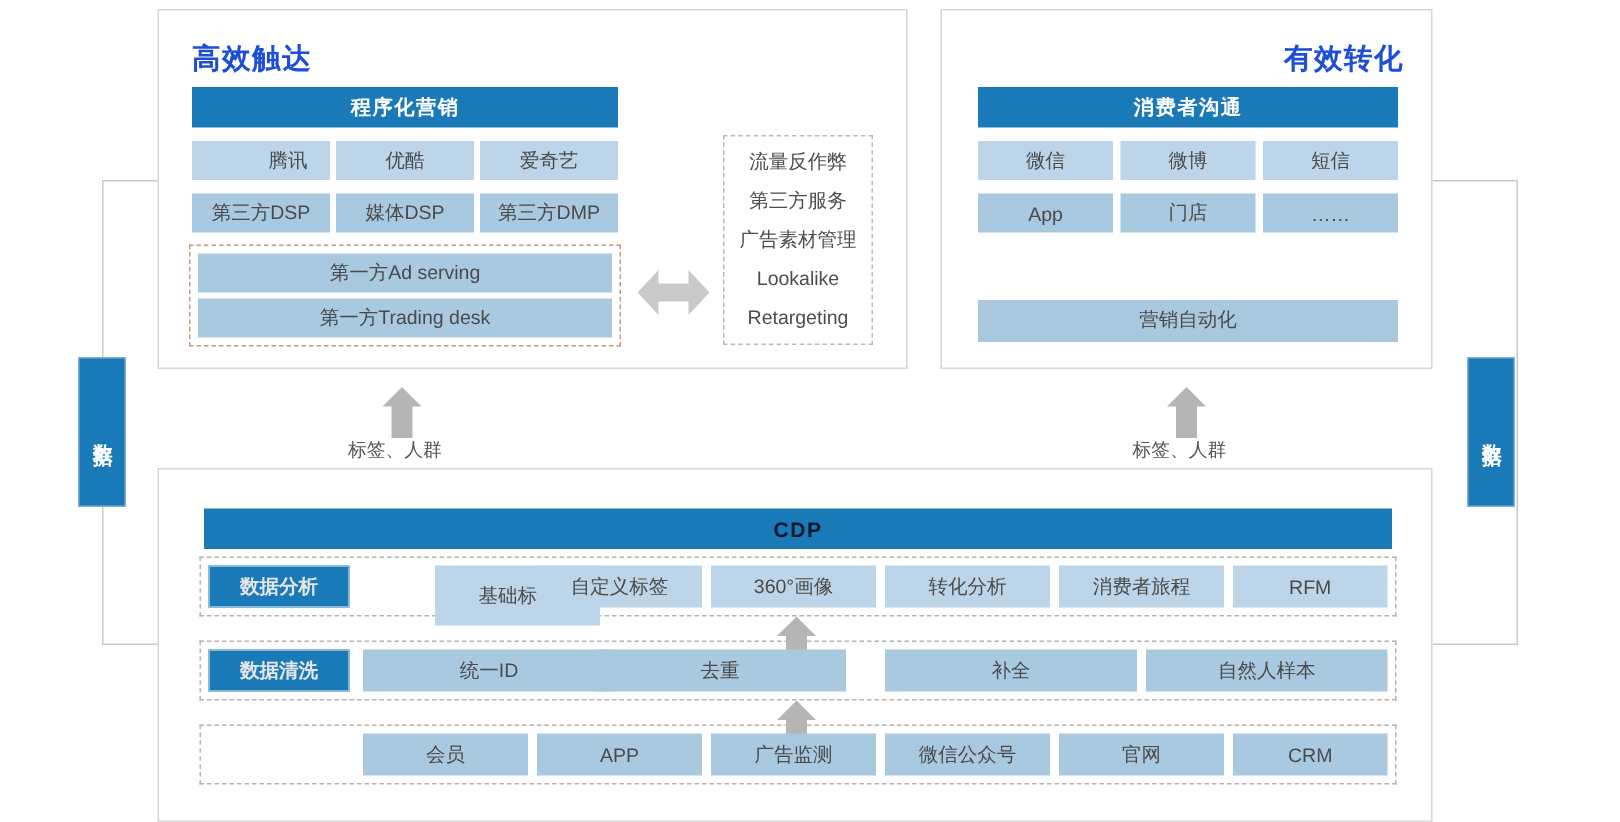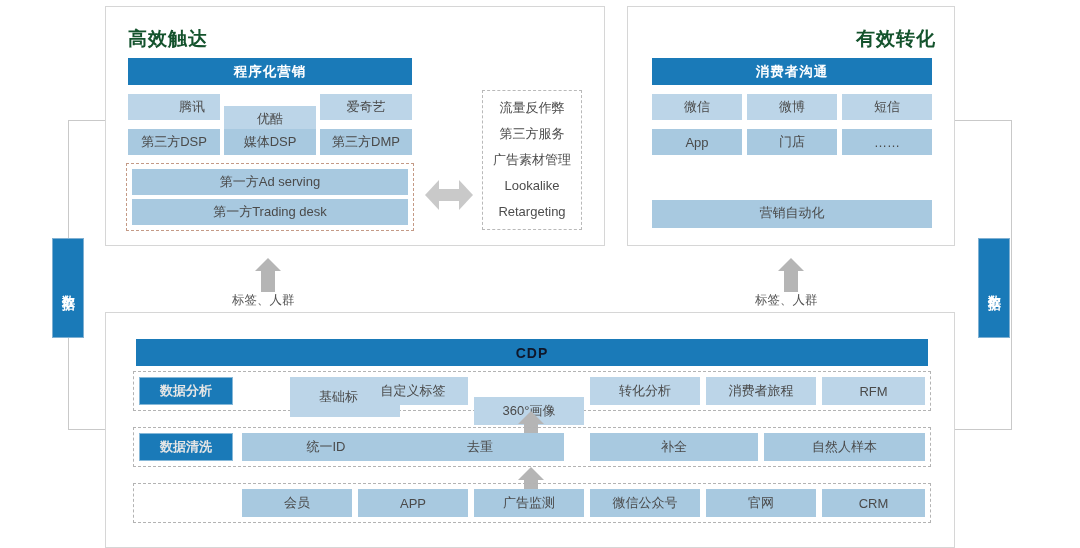--- a/index.html
+++ b/index.html
@@ -23,21 +23,21 @@
   .panel {
     position: absolute;
     background: #ffffff;
     border: 1px solid #d6d6d6;
     box-sizing: border-box;
   }
   .panel-title {
     position: absolute;
     font-size: 19px;
     font-weight: bold;
-    color: #14532d;
+    color: #1d4ed8;
     letter-spacing: 1px;
     white-space: nowrap;
     font-family: Liberation Mono, monospace;
   }
   .hdr-bar {
     position: absolute;
     background: #1a7ab8;
     color: #ffffff;
     font-size: 13.5px;
     font-weight: bold;
@@ -188,21 +188,21 @@
   <div class="bracket" style="left:952px; top:120px; width:60px; height:310px; border-left:none;"></div>
   <div class="side-bar" style="left:978px; top:238px; width:32px; height:100px;">数据</div>
 
   <div class="panel" style="left:105px; top:6px; width:500px; height:240px;"></div>
 
   <div class="panel-title" style="left:128px; top:26px;">高效触达</div>
 
   <div class="hdr-bar" style="left:128px; top:58px; width:284px; height:27px;">程序化营销</div>
 
   <div class="chip pale" style="left:128px; top:94px; width:92px; height:26px;padding-left:36px;">腾讯</div>
-  <div class="chip pale" style="left:224px; top:94px; width:92px; height:26px;margin-top:12px;">优酷</div>
+  <div class="chip pale" style="left:224px; top:94px; width:92px; height:26px;">优酷</div>
   <div class="chip pale" style="left:320px; top:94px; width:92px; height:26px;">爱奇艺</div>
 
   <div class="chip" style="left:128px; top:129px; width:92px; height:26px;">第三方DSP</div>
   <div class="chip" style="left:224px; top:129px; width:92px; height:26px;">媒体DSP</div>
   <div class="chip" style="left:320px; top:129px; width:92px; height:26px;">第三方DMP</div>
 
   <div class="dashbox" style="left:126px; top:163px; width:288px; height:68px;"></div>
   <div class="chip" style="left:132px; top:169px; width:276px; height:26px;">第一方Ad serving</div>
   <div class="chip" style="left:132px; top:199px; width:276px; height:26px;">第一方Trading desk</div>
 
@@ -250,21 +250,21 @@
   <div class="arr-label" style="left:755px; top:292px;">标签、人群</div>
 
   <div class="panel" style="left:105px; top:312px; width:850px; height:236px;"></div>
 
   <div class="cdp-bar" style="left:136px; top:339px; width:792px; height:27px;">CDP</div>
 
   <div class="dashbox cdp" style="left:133px; top:371px; width:798px; height:40px;"></div>
   <div class="row-label" style="left:139px; top:377px; width:94px; height:28px;">数据分析</div>
   <div class="chip pale" style="left:242px; top:377px; width:110px; height:40px;margin-left:48px;">基础标签</div>
   <div class="chip pale" style="left:358px; top:377px; width:110px; height:28px;">自定义标签</div>
-  <div class="chip pale" style="left:474px; top:377px; width:110px; height:28px;margin-top:20px;">360°画像</div>
+  <div class="chip pale" style="left:474px; top:377px; width:110px; height:28px;">360°画像</div>
   <div class="chip pale" style="left:590px; top:377px; width:110px; height:28px;">转化分析</div>
   <div class="chip pale" style="left:706px; top:377px; width:110px; height:28px;">消费者旅程</div>
   <div class="chip pale" style="left:822px; top:377px; width:103px; height:28px;">RFM</div>
 
   <div class="arr-wrap" style="left:518px; top:411px; width:26px; height:26px;">
     <div class="arr-head"></div>
     <div class="arr-stem" style="width:14px; height:14px;"></div>
   </div>
 
   <div class="dashbox cdp" style="left:133px; top:427px; width:798px; height:40px;"></div>

